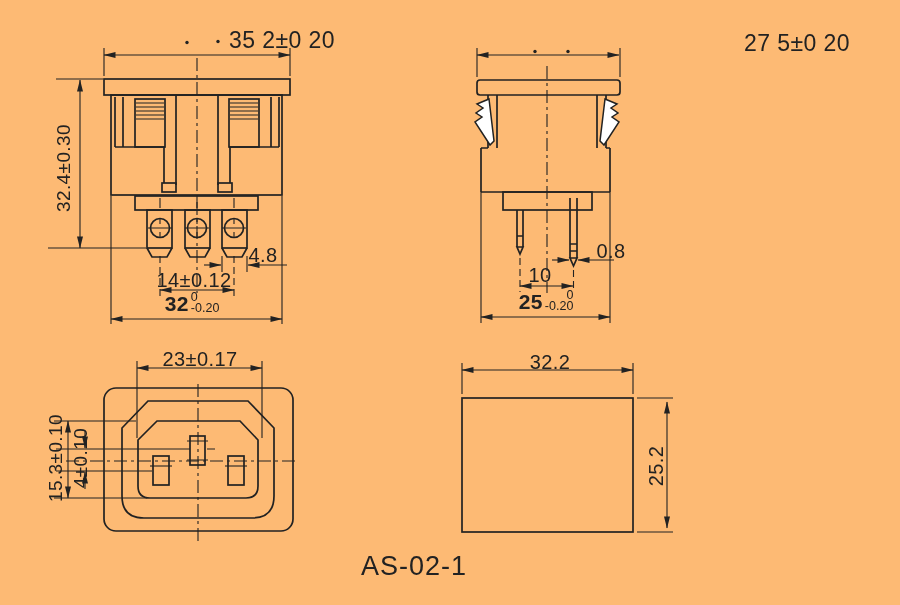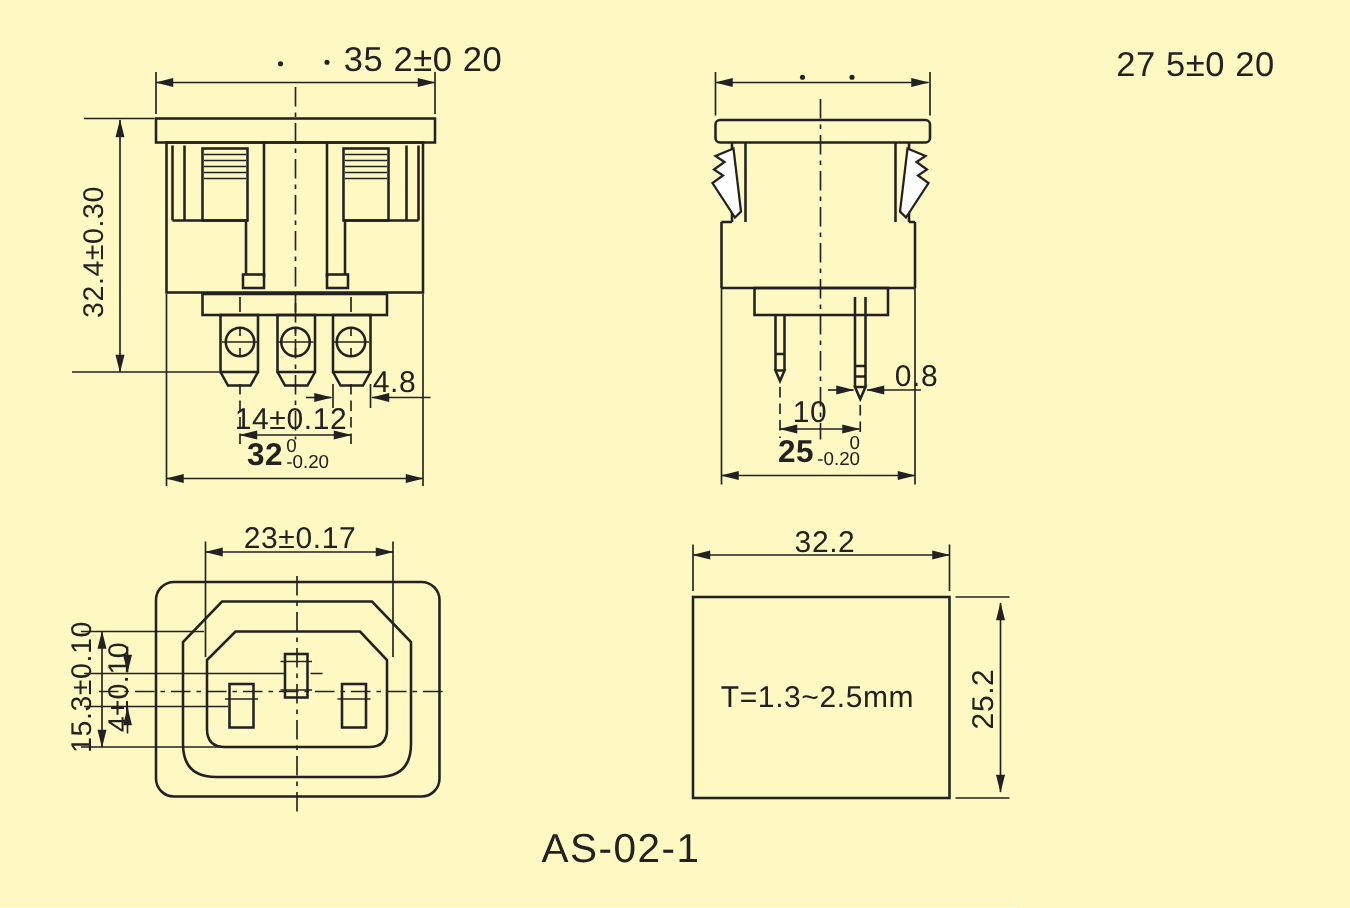--- a/index.html
+++ b/index.html
@@ -1,17 +1,17 @@
 <!DOCTYPE html>
 <html><head>
 <meta charset="utf-8">
 <style>
   html,body{margin:0;padding:0;background:#ffffff;}
   .canvas{
-    position:relative;width:900px;height:605px;background:#fef9c3;
+    position:relative;width:900px;height:605px;background:#fdba74;
     font-family:"Liberation Sans",sans-serif;color:#222222;overflow:hidden;
   }
   .canvas svg{position:absolute;left:0;top:0;}
   
   .o{fill:none;stroke:#222222;stroke-width:1.7;stroke-linejoin:miter;}
   .of{fill:#ffffff;stroke:#222222;stroke-width:1.5;stroke-linejoin:miter;}
   .t{fill:none;stroke:#222222;stroke-width:1.1;}
   .c{fill:none;stroke:#222222;stroke-width:1.1;stroke-dasharray:13 4 3 4;}
   .d{fill:none;stroke:#222222;stroke-width:1.1;stroke-dasharray:7 4;}
   .dot{fill:#222222;stroke:none;}
@@ -190,17 +190,16 @@
     <span>-0.20</span>
   </span>
 </div>
 
 <div class="lbl" style="left:200px;top:359px;">23±0.17</div>
 <div class="lbl rot small19" style="left:55px;top:458px;">15.3±0.10</div>
 <div class="lbl rot small19" style="left:80px;top:458px;">4±0.10</div>
 
 <div class="lbl" style="left:550px;top:362px;">32.2</div>
 <div class="lbl rot" style="left:656px;top:466px;">25.2</div>
-<div class="lbl" style="left:545px;top:465px;">T=1.3~2.5mm</div>
 
 <div class="lbl title" style="left:414px;top:566px;">AS-02-1</div>
 
 </div>
 
 </body></html>

